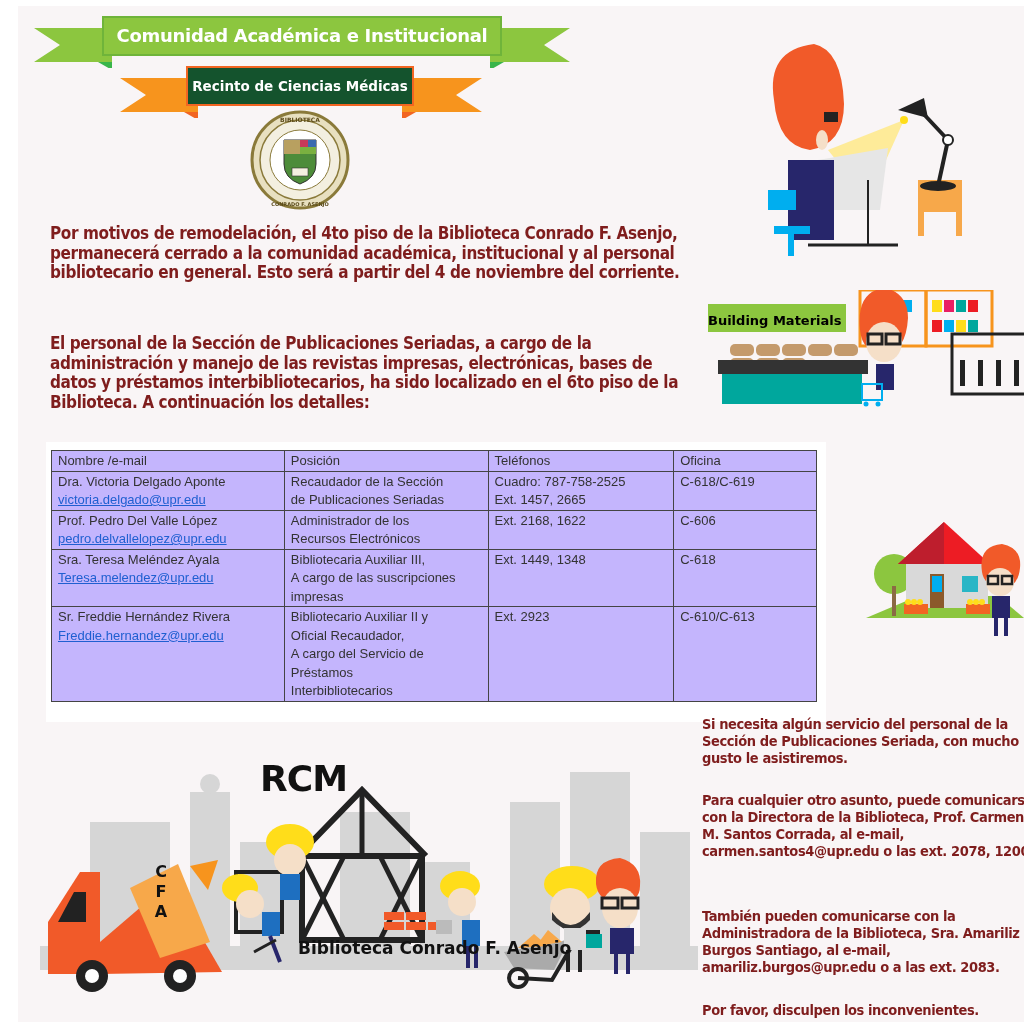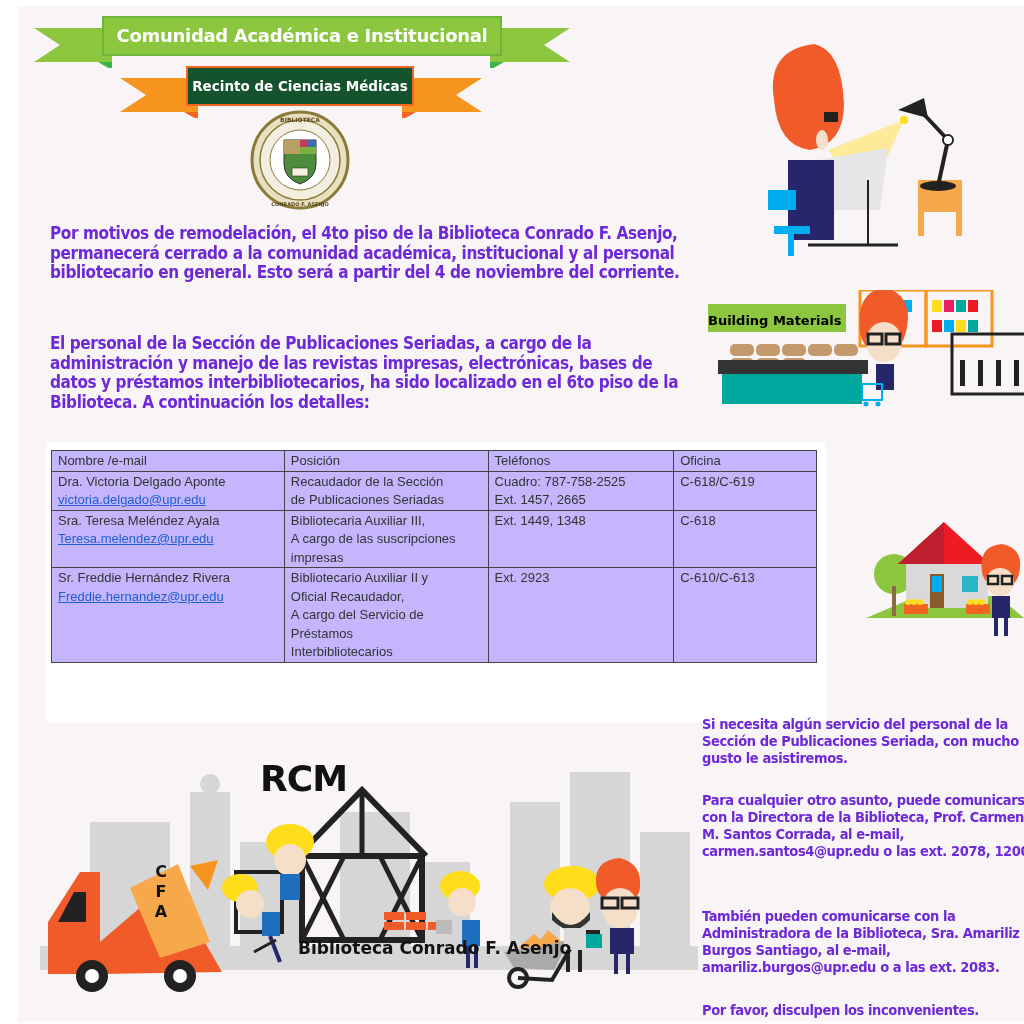--- a/index.html
+++ b/index.html
@@ -26,21 +26,21 @@
   .ribbon-orange {
     position: absolute; left: 168px; top: 60px; width: 228px; height: 40px;
     background: #14532d; border: 2px solid #f26522;
     color: #fff; font-weight: bold; font-size: 13.5px; line-height: 36px;
     text-align: center; z-index: 2;
   }
 
   
   .bold-text {
     font-family: "DejaVu Sans Condensed", "DejaVu Sans", sans-serif;
-    font-weight: bold; color: #6d28d9; letter-spacing: -0.4px;
+    font-weight: bold; color: #7f1d1d; letter-spacing: -0.4px;
     font-stretch: condensed;
   }
   .para1 { left: 32px; top: 218px; width: 640px; font-size: 17px; line-height: 19.5px; }
   .para2 { left: 32px; top: 328px; width: 640px; font-size: 17px; line-height: 19.5px; }
   .para-right { left: 684px; width: 340px; font-size: 14.5px; line-height: 17px; }
 
   
   .staff-table {
     position: absolute; left: 33px; top: 444px; width: 766px;
     border-collapse: collapse; background: #c4b5fd;
@@ -123,20 +123,34 @@
       </td>
       <td>
         <div>Recaudador de la Sección</div>
         <div>de Publicaciones Seriadas</div>
       </td>
       <td>
         <div>Cuadro: 787-758-2525</div>
         <div>Ext. 1457, 2665</div>
       </td>
       <td>C-618/C-619</td>
+    </tr>
+    <tr>
+      <td>
+        <div>Prof. Pedro Del Valle López</div>
+        <a href="#">pedro.delvallelopez@upr.edu</a>
+      </td>
+      <td>
+        <div>Administrador de los</div>
+        <div>Recursos Electrónicos</div>
+      </td>
+      <td>
+        <div>Ext. 2168, 1622</div>
+      </td>
+      <td>C-606</td>
     </tr>
     <tr>
       <td>
         <div>Sra. Teresa Meléndez Ayala</div>
         <a href="#">Teresa.melendez@upr.edu</a>
       </td>
       <td>
         <div>Bibliotecaria Auxiliar III,</div>
         <div>A cargo de las suscripciones</div>
         <div>impresas</div>

